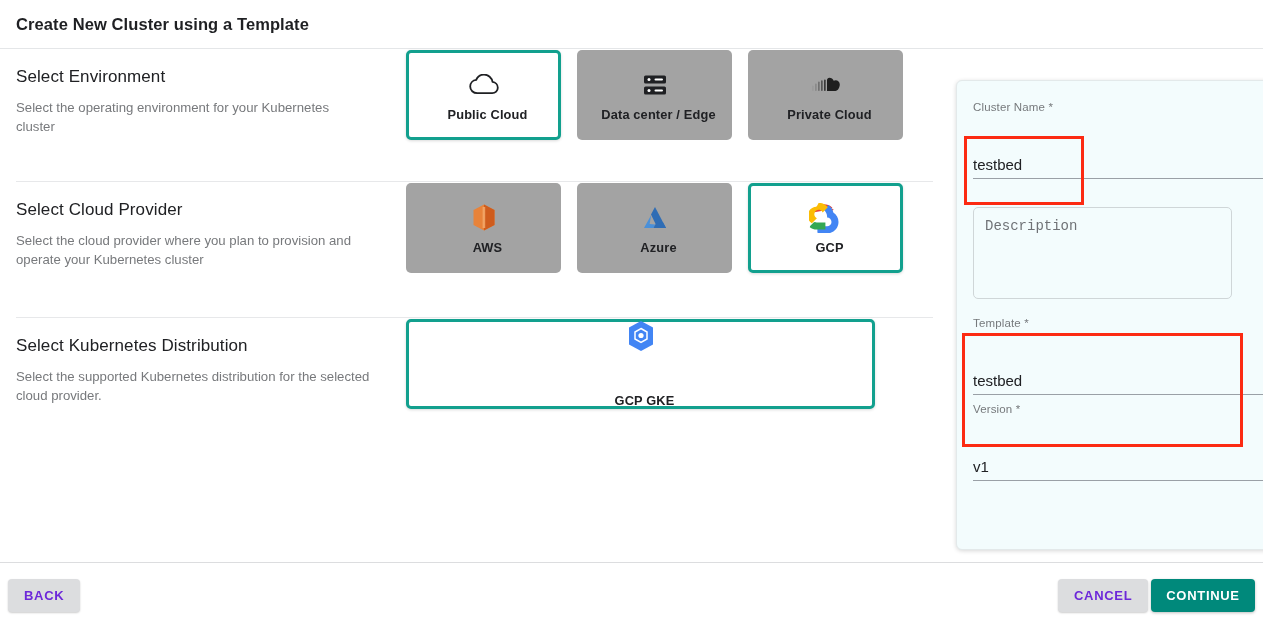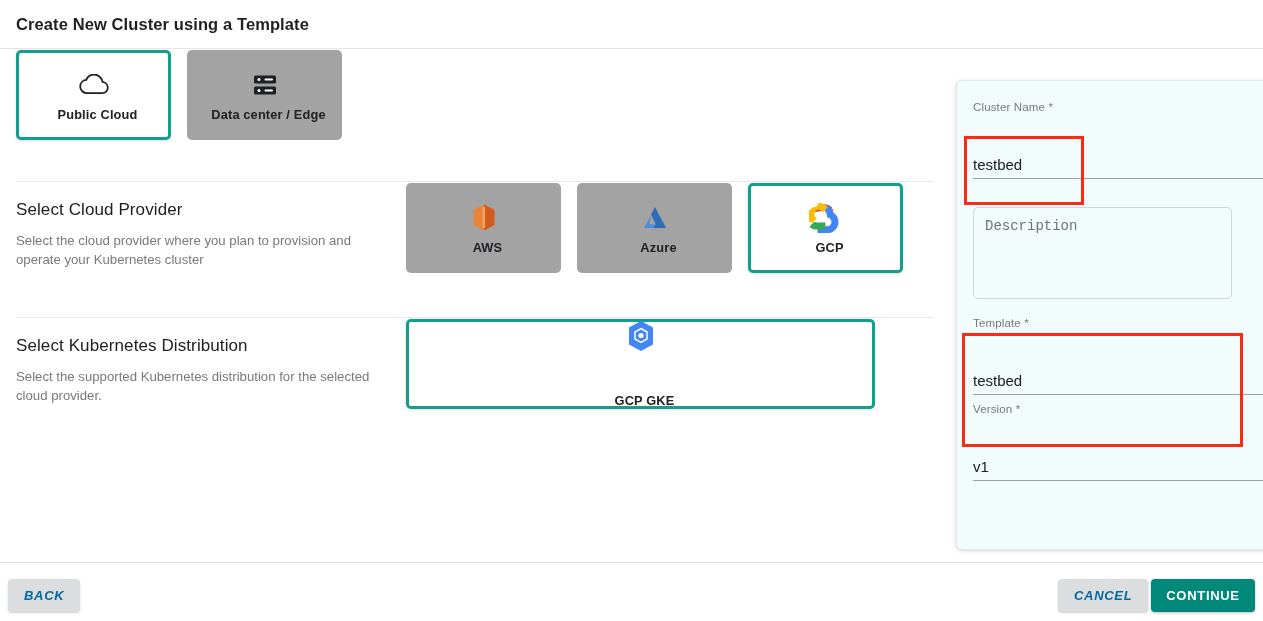--- a/index.html
+++ b/index.html
@@ -193,38 +193,42 @@
     font-family: "Liberation Sans", sans-serif;
     font-size: 13px;
     font-weight: bold;
     letter-spacing: .7px;
     border: none;
     border-radius: 4px;
     cursor: pointer;
     padding: 0 16px;
     height: 33px;
   }
-  .btn-grey { background: #dcdddf; color: #0369a1; box-shadow: 0 1px 2px rgba(0,0,0,.2); font-style: italic; }
+  .btn-grey { background: #dcdddf; color: #6d28d9; box-shadow: 0 1px 2px rgba(0,0,0,.2); }
   .btn-teal { background: #00897b; color: #ffffff; box-shadow: 0 1px 3px rgba(0,0,0,.25); }
   #back-button { position: absolute; left: 8px; top: 16px; }
   #cancel-button { position: absolute; left: 1058px; top: 16px; }
   #continue-button { position: absolute; left: 1151px; top: 16px; width: 104px; padding: 0; }
 </style>
 </head>
 <body>
 
 <div class="page-header">
   <div class="page-title">Create New Cluster using a Template</div>
 </div>
 
 <div class="content">
 
   <div class="left-col">
 
     <div class="step-row" style="height:132px;">
+      <div class="step-text">
+        <div class="step-title">Select Environment</div>
+        <div class="step-desc">Select the operating environment for your Kubernetes cluster</div>
+      </div>
       <div class="cards">
 
         <div class="opt-card selected">
           <div class="opt-icon">
             <svg width="30" height="22" viewBox="0 0 30 22">
               <path d="M8.2 19.2C4.3 19.2 1.2 16.2 1.2 12.5c0-3.4 2.6-6.2 6-6.6C8.4 2.8 11.5 0.6 15 0.6c4.3 0 7.9 3.2 8.5 7.3 3 .4 5.3 2.9 5.3 5.9 0 3-2.5 5.4-5.6 5.4z" fill="none" stroke="#1f2023" stroke-width="1.8" stroke-linejoin="round"></path>
             </svg>
           </div>
           <div class="opt-label">Public Cloud</div>
         </div>
@@ -236,20 +240,33 @@
               <circle cx="7" cy="7.5" r="1.5" fill="#ffffff"></circle>
               <rect x="12.5" y="6.4" width="8.5" height="2.2" rx="1.1" fill="#ffffff"></rect>
               <rect x="2" y="14.5" width="22" height="8" rx="1.6" fill="#1f2023"></rect>
               <circle cx="7" cy="18.5" r="1.5" fill="#ffffff"></circle>
               <rect x="12.5" y="17.4" width="8.5" height="2.2" rx="1.1" fill="#ffffff"></rect>
             </svg>
           </div>
           <div class="opt-label">Data center / Edge</div>
         </div>
 
+        <div class="opt-card">
+          <div class="opt-icon">
+            <svg width="30" height="18" viewBox="0 0 30 18">
+              <rect x="1" y="9.5" width="1.7" height="5.5" rx=".8" fill="#9b9b9b"></rect>
+              <rect x="4" y="7.5" width="1.7" height="7.5" rx=".8" fill="#8a8a8a"></rect>
+              <rect x="7" y="5.5" width="1.7" height="9.5" rx=".8" fill="#707070"></rect>
+              <rect x="10" y="4.2" width="1.7" height="10.8" rx=".8" fill="#555555"></rect>
+              <rect x="13" y="3.4" width="1.7" height="11.6" rx=".8" fill="#3a3a3a"></rect>
+              <path d="M16 15V4.2c0-1.3 1.1-2.4 2.4-2.4 1.9 0 3.6 1.2 4.3 2.9.6-.3 1.2-.5 1.9-.5 2.3 0 4.2 1.9 4.2 4.3 0 2.6-1.9 6.5-4.4 6.5z" fill="#1f1f1f"></path>
+            </svg>
+          </div>
+          <div class="opt-label">Private Cloud</div>
+        </div>
 
       </div>
     </div>
 
     <div class="divider"></div>
 
     <div class="step-row" style="height:135px;">
       <div class="step-text">
         <div class="step-title">Select Cloud Provider</div>
         <div class="step-desc">Select the cloud provider where you plan to provision and operate your Kubernetes cluster</div>

